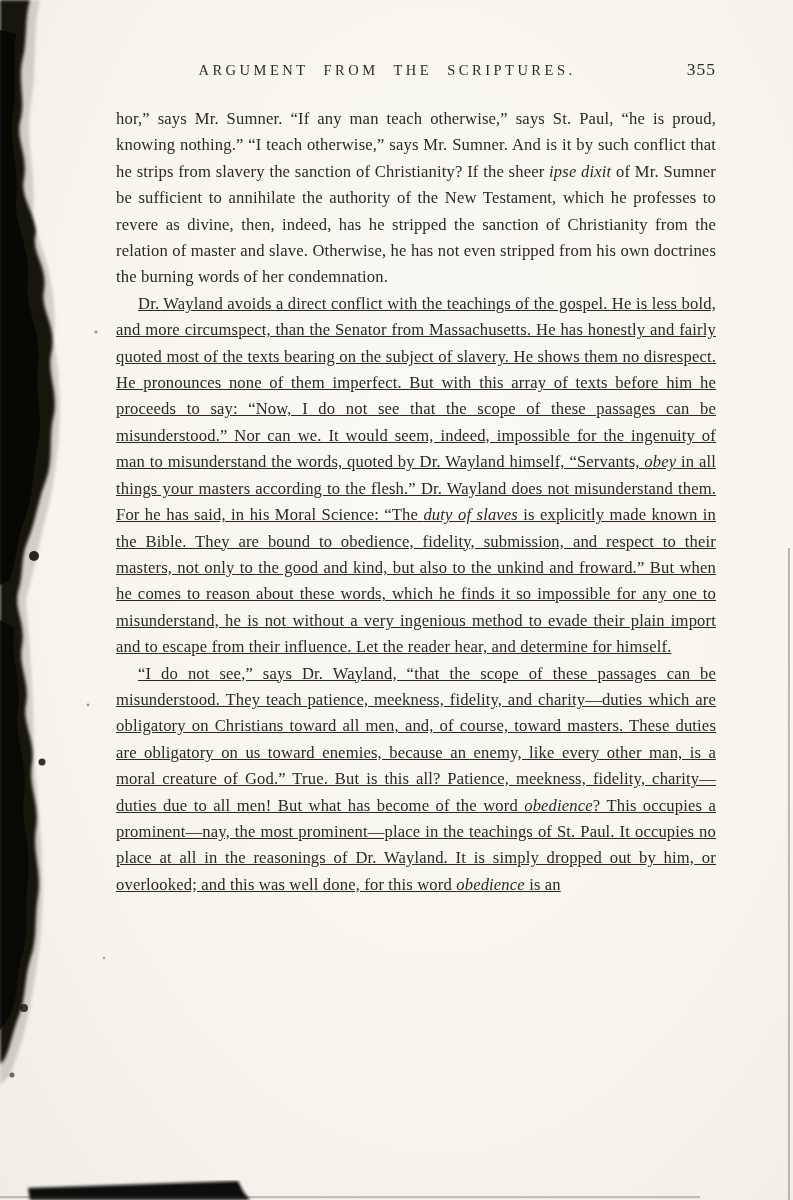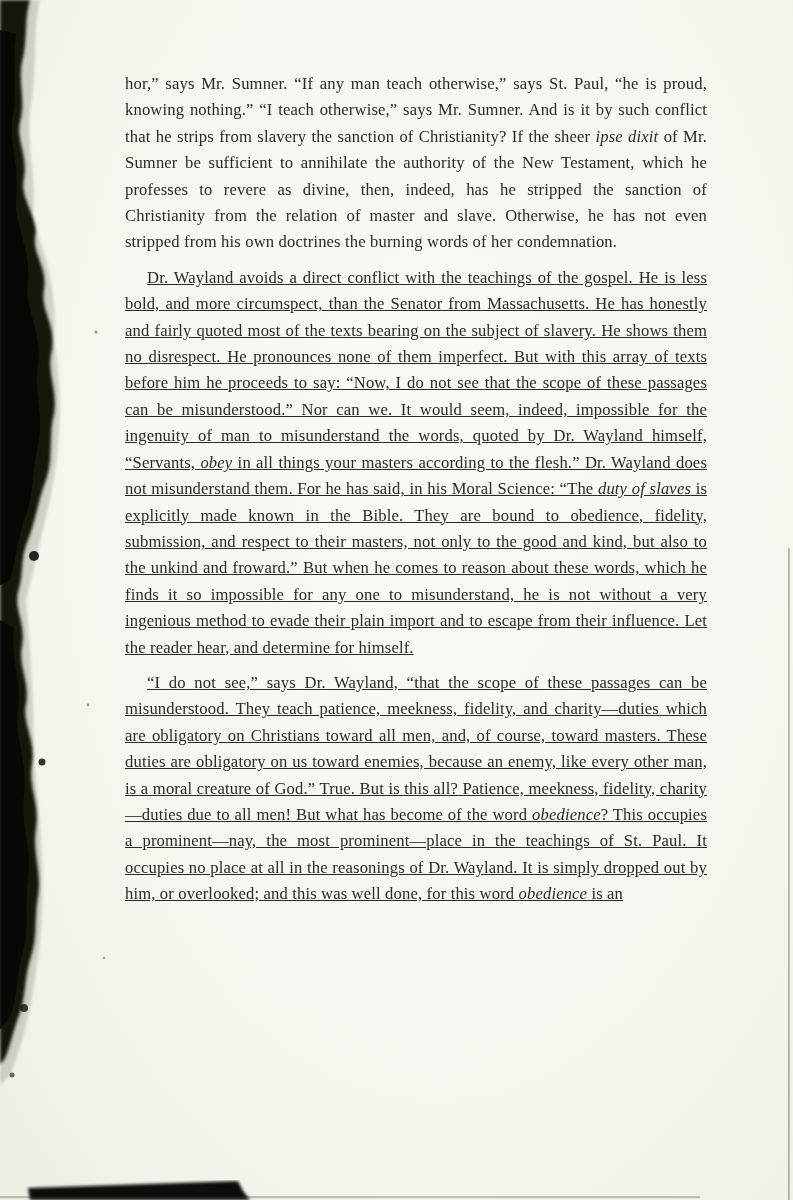--- a/index.html
+++ b/index.html
@@ -28,21 +28,21 @@
     color:#2e2b26;padding-right:58px;
   }
   .page-number{
     position:absolute;right:0;top:-3px;
     font-size:17.5px;letter-spacing:1px;color:#2e2b26;
   }
   .text-block{
     font-size:16.6px;line-height:26.4px;text-align:justify;
     letter-spacing:0.15px;
   }
-  .text-block p{margin:9px;}
+  .text-block p{margin:0;}
   .text-block p.indent{text-indent:22px;text-decoration:underline;}
   .text-block i{font-style:italic;}
 </style>
 </head>
 <body>
 
 <div class="page">
 
   <svg class="scan-artifacts" viewBox="0 0 793 1200" width="793" height="1200" aria-hidden="true">
     <defs>
@@ -87,20 +87,24 @@
     <circle cx="104" cy="958" r="1.3" fill="#3c372e" opacity="0.4"></circle>
 
     <path filter="url(#soft)" fill="#0c0a08" d="
       M28,1188 L238,1181 L243,1191 L250,1200 L30,1200 Z"></path>
     <rect x="0" y="1196" width="700" height="2.2" fill="#3a372f" opacity="0.28"></rect>
 
     <rect x="788" y="548" width="1.8" height="652" fill="#8a867c" opacity="0.6"></rect>
   </svg>
 
   <div class="column">
+    <div class="header">
+      <span class="running-title">ARGUMENT FROM THE SCRIPTURES.</span>
+      <span class="page-number">355</span>
+    </div>
     <div class="text-block">
         <p class=""><span>hor,” says Mr. Sumner.  “If any man teach otherwise,” says St. Paul, “he is proud, knowing nothing.”  “I teach otherwise,” says Mr. Sumner.  And is it by such conflict that he strips from slavery the sanction of Christianity?  If the sheer </span><i>ipse dixit</i><span> of Mr. Sumner be sufficient to annihilate the authority of the New Testament, which he professes to revere as divine, then, indeed, has he stripped the sanction of Christianity from the relation of master and slave.  Otherwise, he has not even stripped from his own doctrines the burning words of her condemnation.</span></p>
         <p class="indent"><span>Dr. Wayland avoids a direct conflict with the teachings of the gospel.  He is less bold, and more circumspect, than the Senator from Massachusetts.  He has honestly and fairly quoted most of the texts bearing on the subject of slavery.  He shows them no disrespect.  He pronounces none of them imperfect.  But with this array of texts before him he proceeds to say: “Now, I do not see that the scope of these passages can be misunderstood.” Nor can we.  It would seem, indeed, impossible for the ingenuity of man to misunderstand the words, quoted by Dr. Wayland himself, “Servants, </span><i>obey</i><span> in all things your masters according to the flesh.”  Dr. Wayland does not misunderstand them.  For he has said, in his Moral Science: “The </span><i>duty of slaves</i><span> is explicitly made known in the Bible.  They are bound to obedience, fidelity, submission, and respect to their masters, not only to the good and kind, but also to the unkind and froward.”  But when he comes to reason about these words, which he finds it so impossible for any one to misunderstand, he is not without a very ingenious method to evade their plain import and to escape from their influence.  Let the reader hear, and determine for himself.</span></p>
         <p class="indent"><span>“I do not see,” says Dr. Wayland, “that the scope of these passages can be misunderstood.  They teach patience, meekness, fidelity, and charity—duties which are obligatory on Christians toward all men, and, of course, toward masters.  These duties are obligatory on us toward enemies, because an enemy, like every other man, is a moral creature of God.”  True.  But is this all?  Patience, meekness, fidelity, charity—duties due to all men!  But what has become of the word </span><i>obedience</i><span>?  This occupies a prominent—nay, the most prominent—place in the teachings of St. Paul.  It occupies no place at all in the reasonings of Dr. Wayland.  It is simply dropped out by him, or overlooked; and this was well done, for this word </span><i>obedience</i><span> is an</span></p>
       </div>
   </div>
 
 </div>
 
 </body></html>

